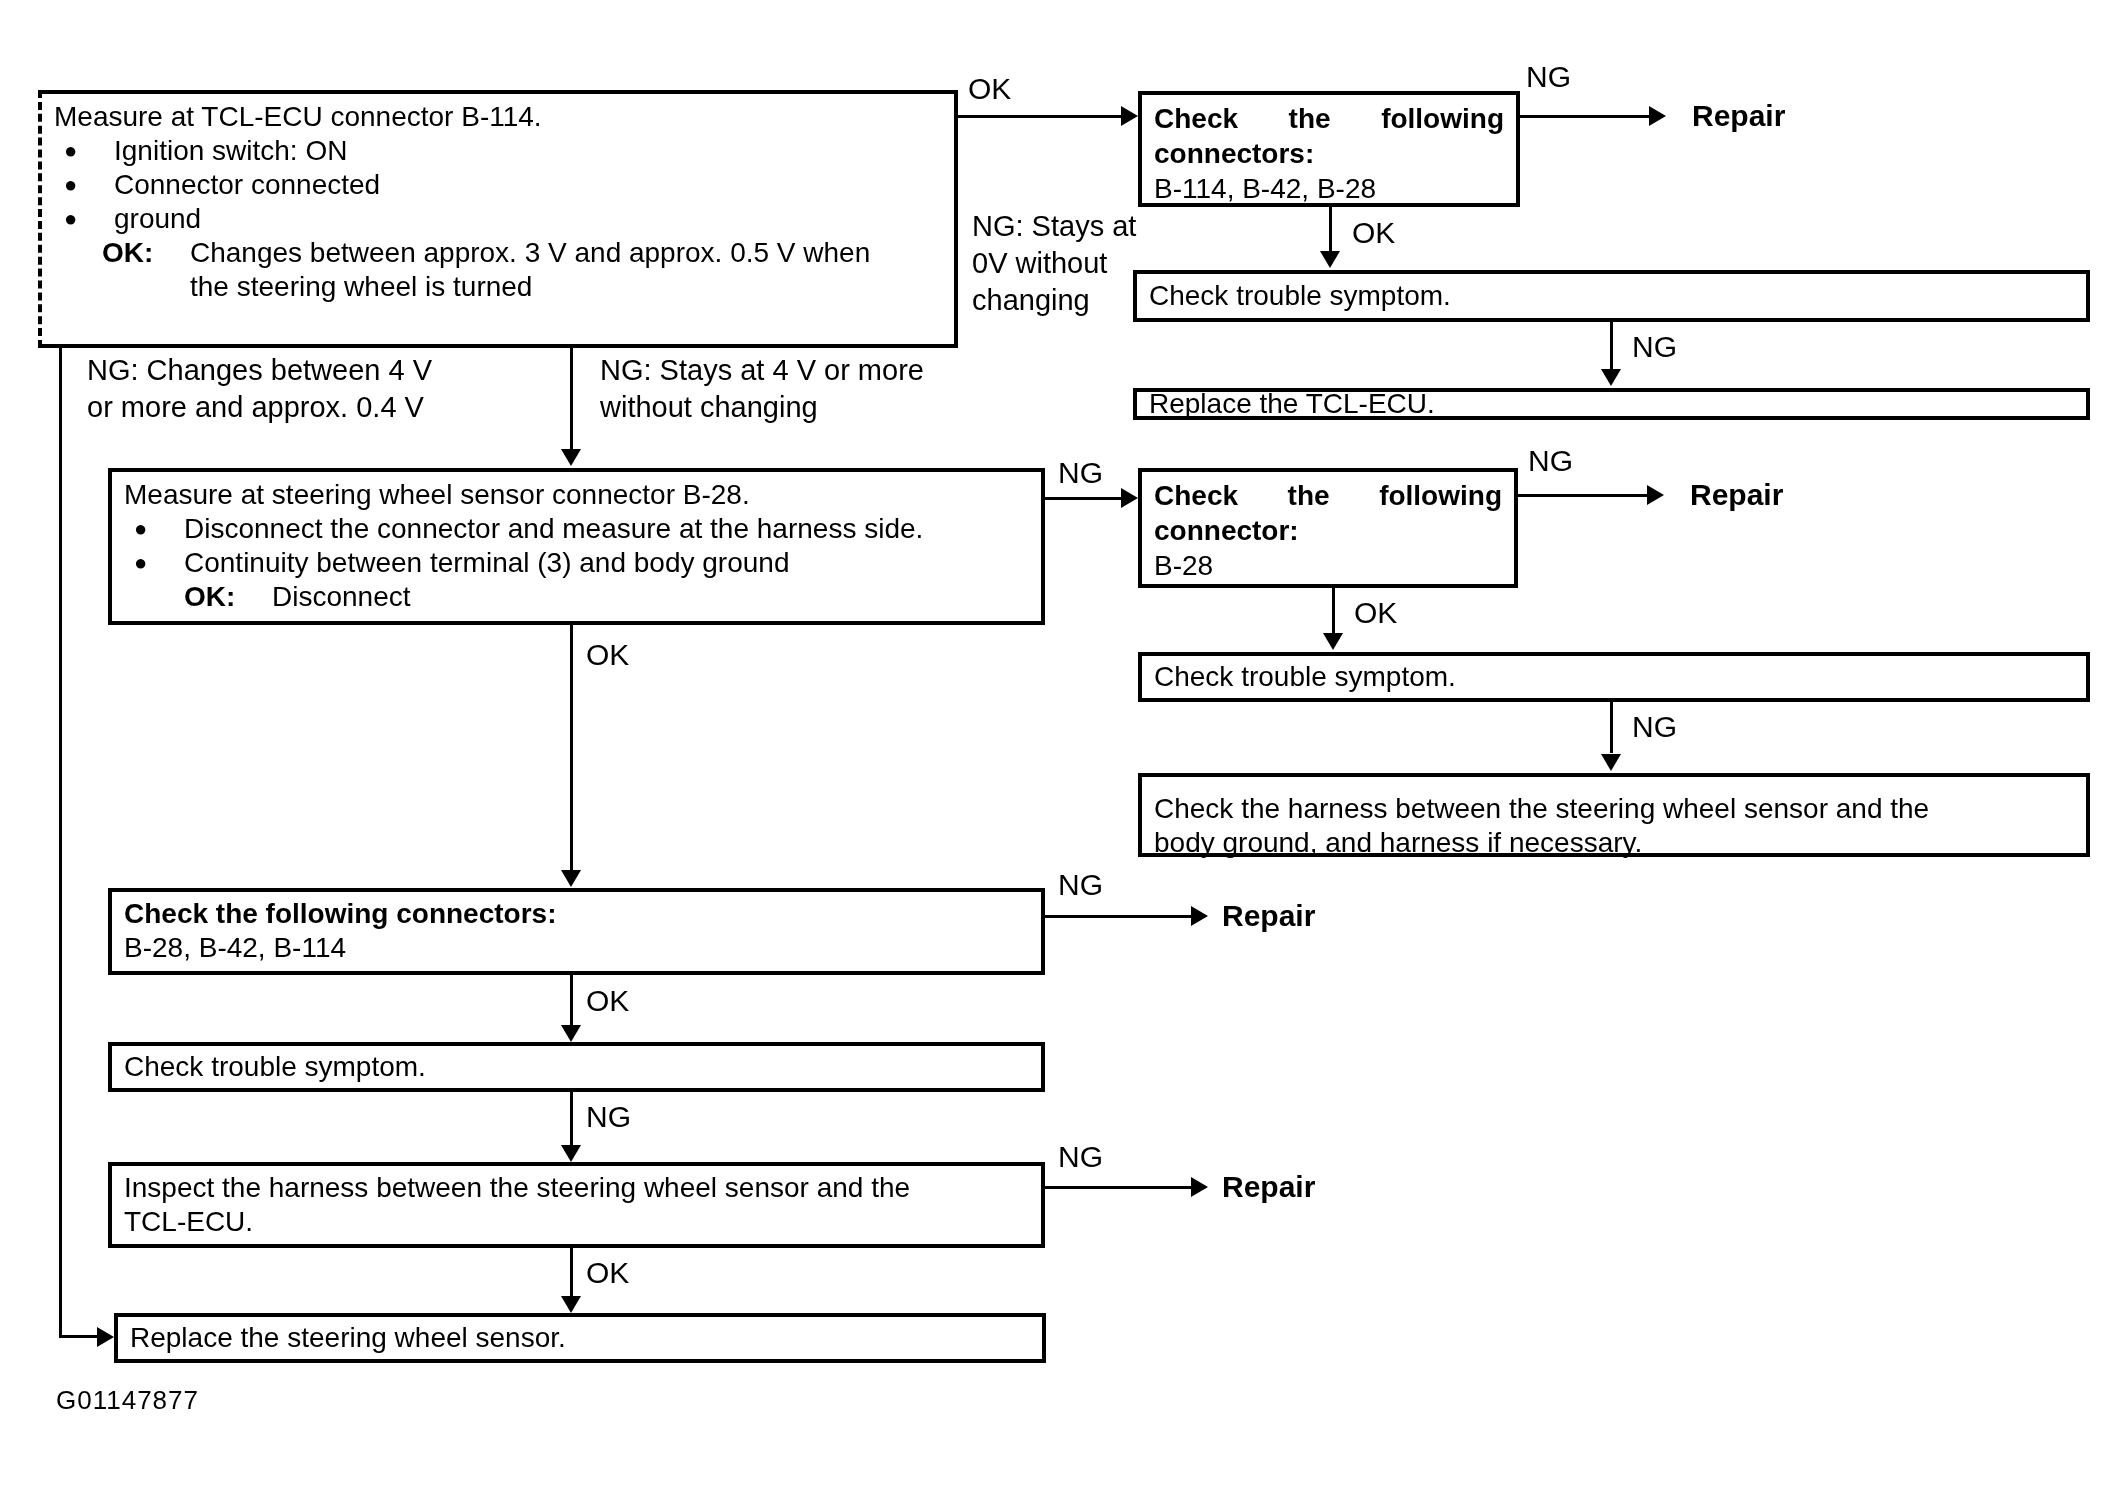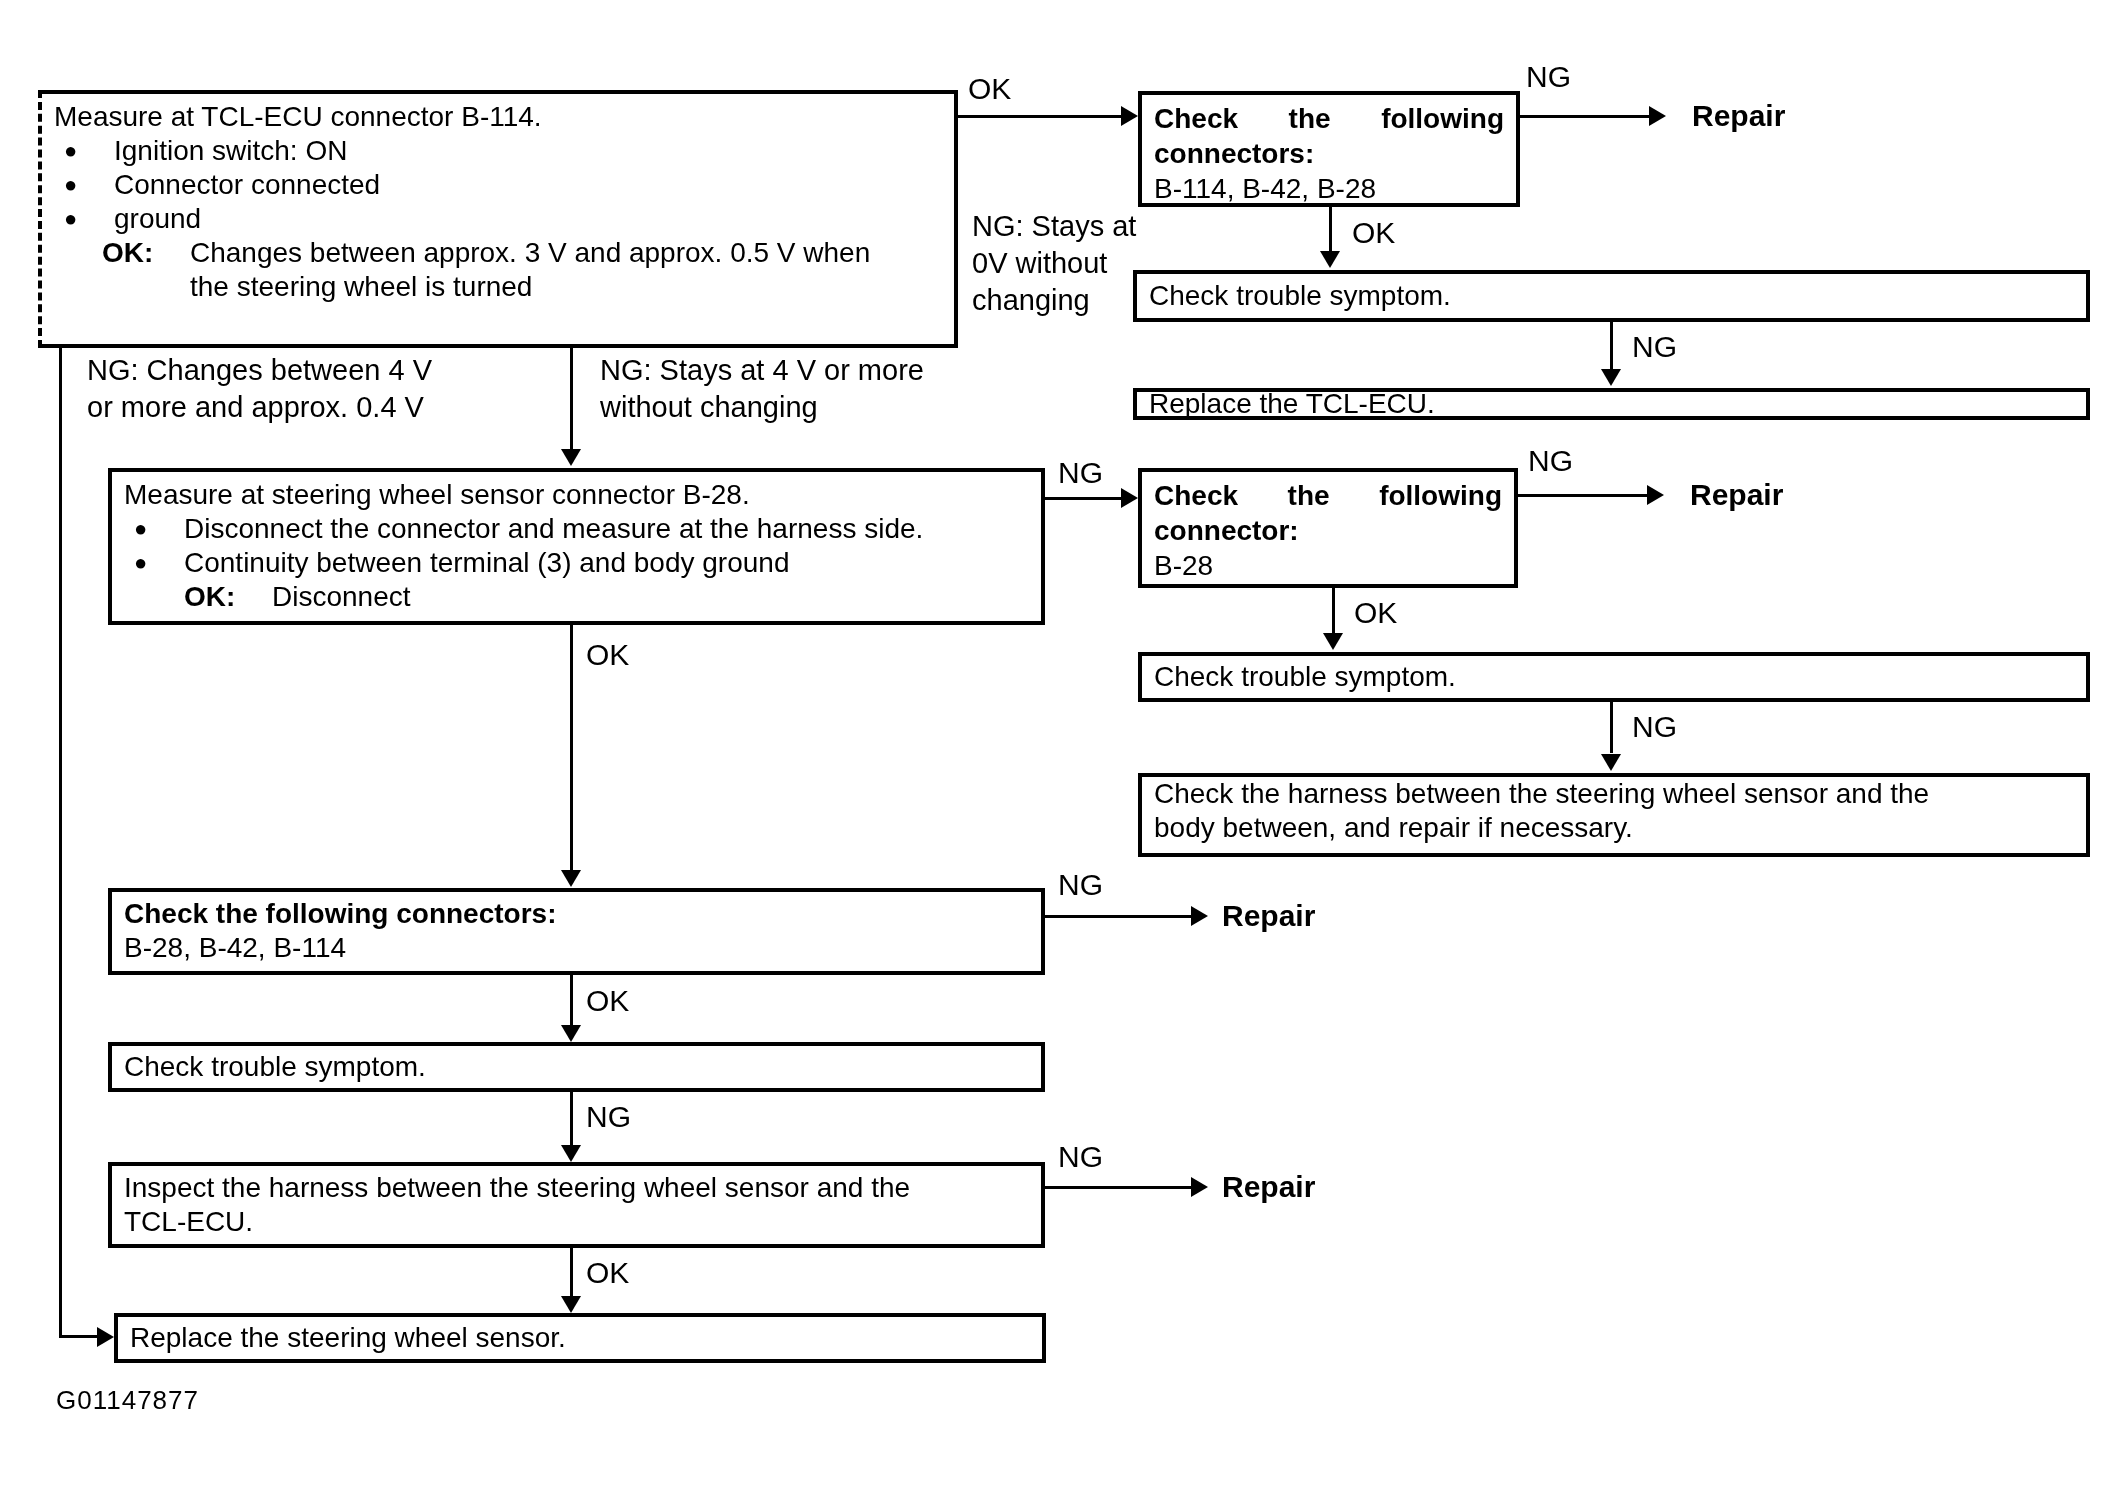--- a/index.html
+++ b/index.html
@@ -149,23 +149,23 @@
   <span class="elabel" style="left:1354px;top:596px;">OK</span>
 
   <div class="box center1" style="left:1138px;top:652px;width:952px;height:50px;">
     <span>Check trouble symptom.</span>
   </div>
 
   <div class="vline" style="left:1610px;top:702px;height:51px;"></div>
   <div class="ahd" style="left:1601px;top:754px;"></div>
   <span class="elabel" style="left:1632px;top:710px;">NG</span>
 
-  <div class="box" style="left:1138px;top:773px;width:952px;height:84px;padding-top:0;">
+  <div class="box" style="left:1138px;top:773px;width:952px;height:84px;padding-top:15px;">
     <div>Check the harness between the steering wheel sensor and the</div>
-    <div>body between, and repair if necessary.</div>
+    <div>body ground, and harness if necessary.</div>
   </div>
 
   <div class="vline" style="left:570px;top:625px;height:246px;"></div>
   <div class="ahd" style="left:561px;top:870px;"></div>
   <span class="elabel" style="left:586px;top:638px;">OK</span>
 
   <div class="box" style="left:108px;top:888px;width:937px;height:87px;padding-top:5px;">
     <div class="bold">Check the following connectors:</div>
     <div>B-28, B-42, B-114</div>
   </div>

